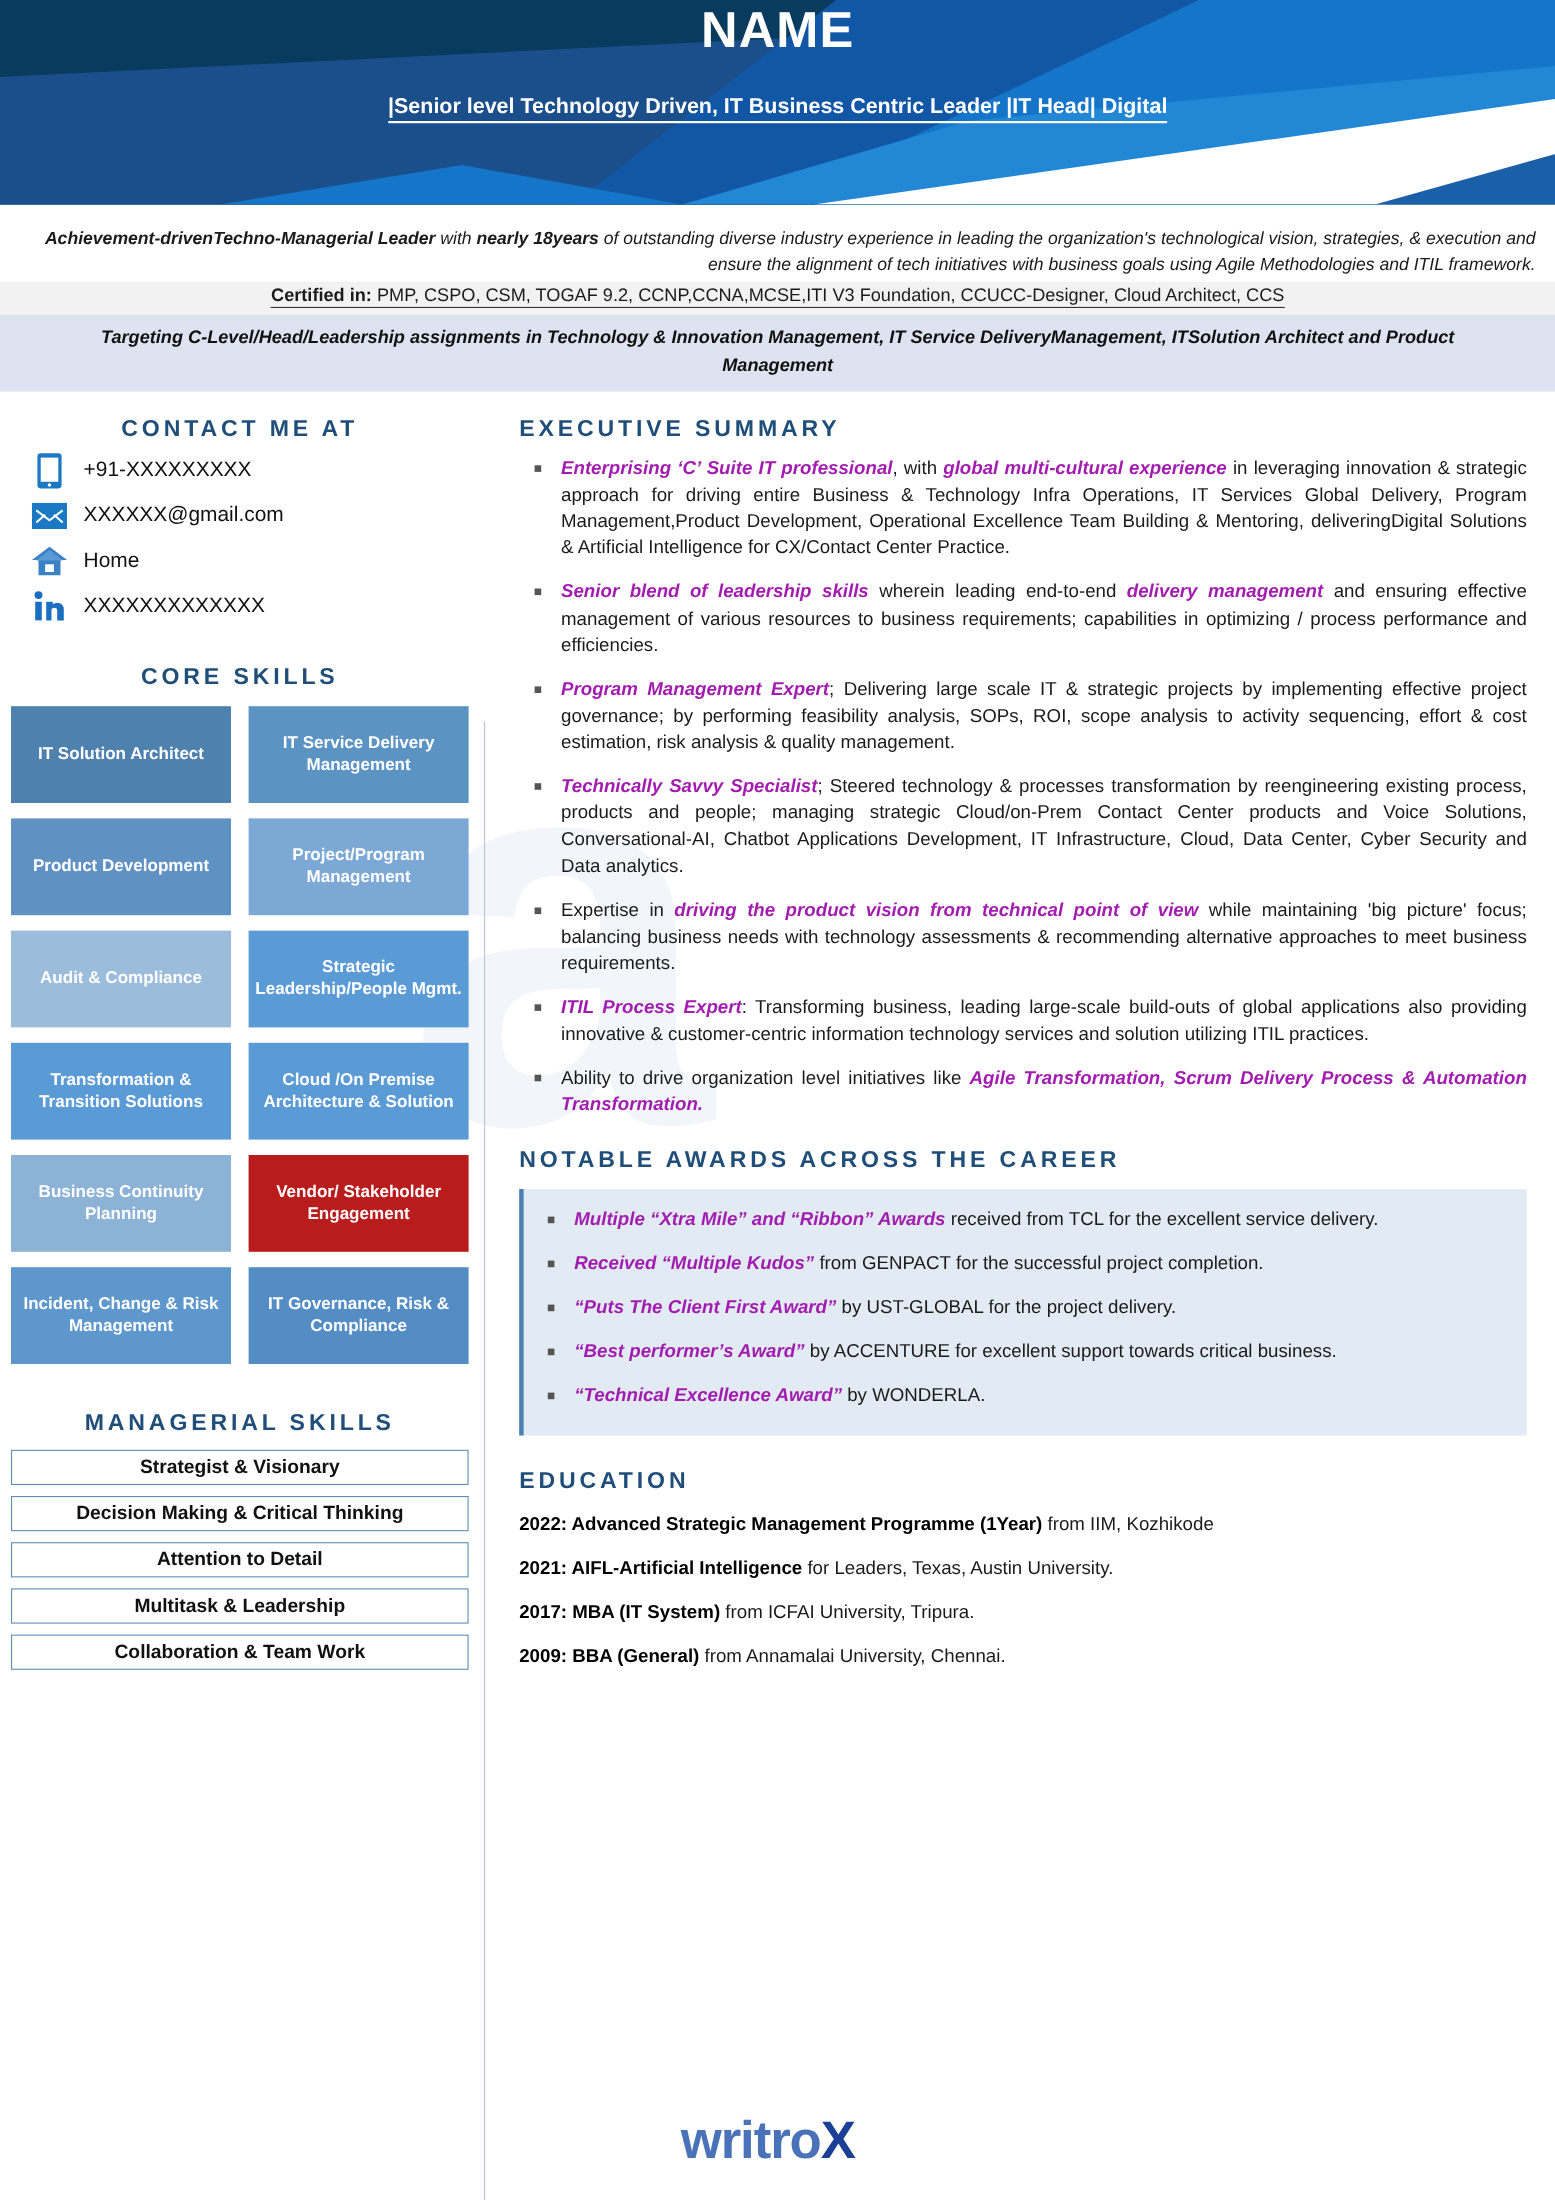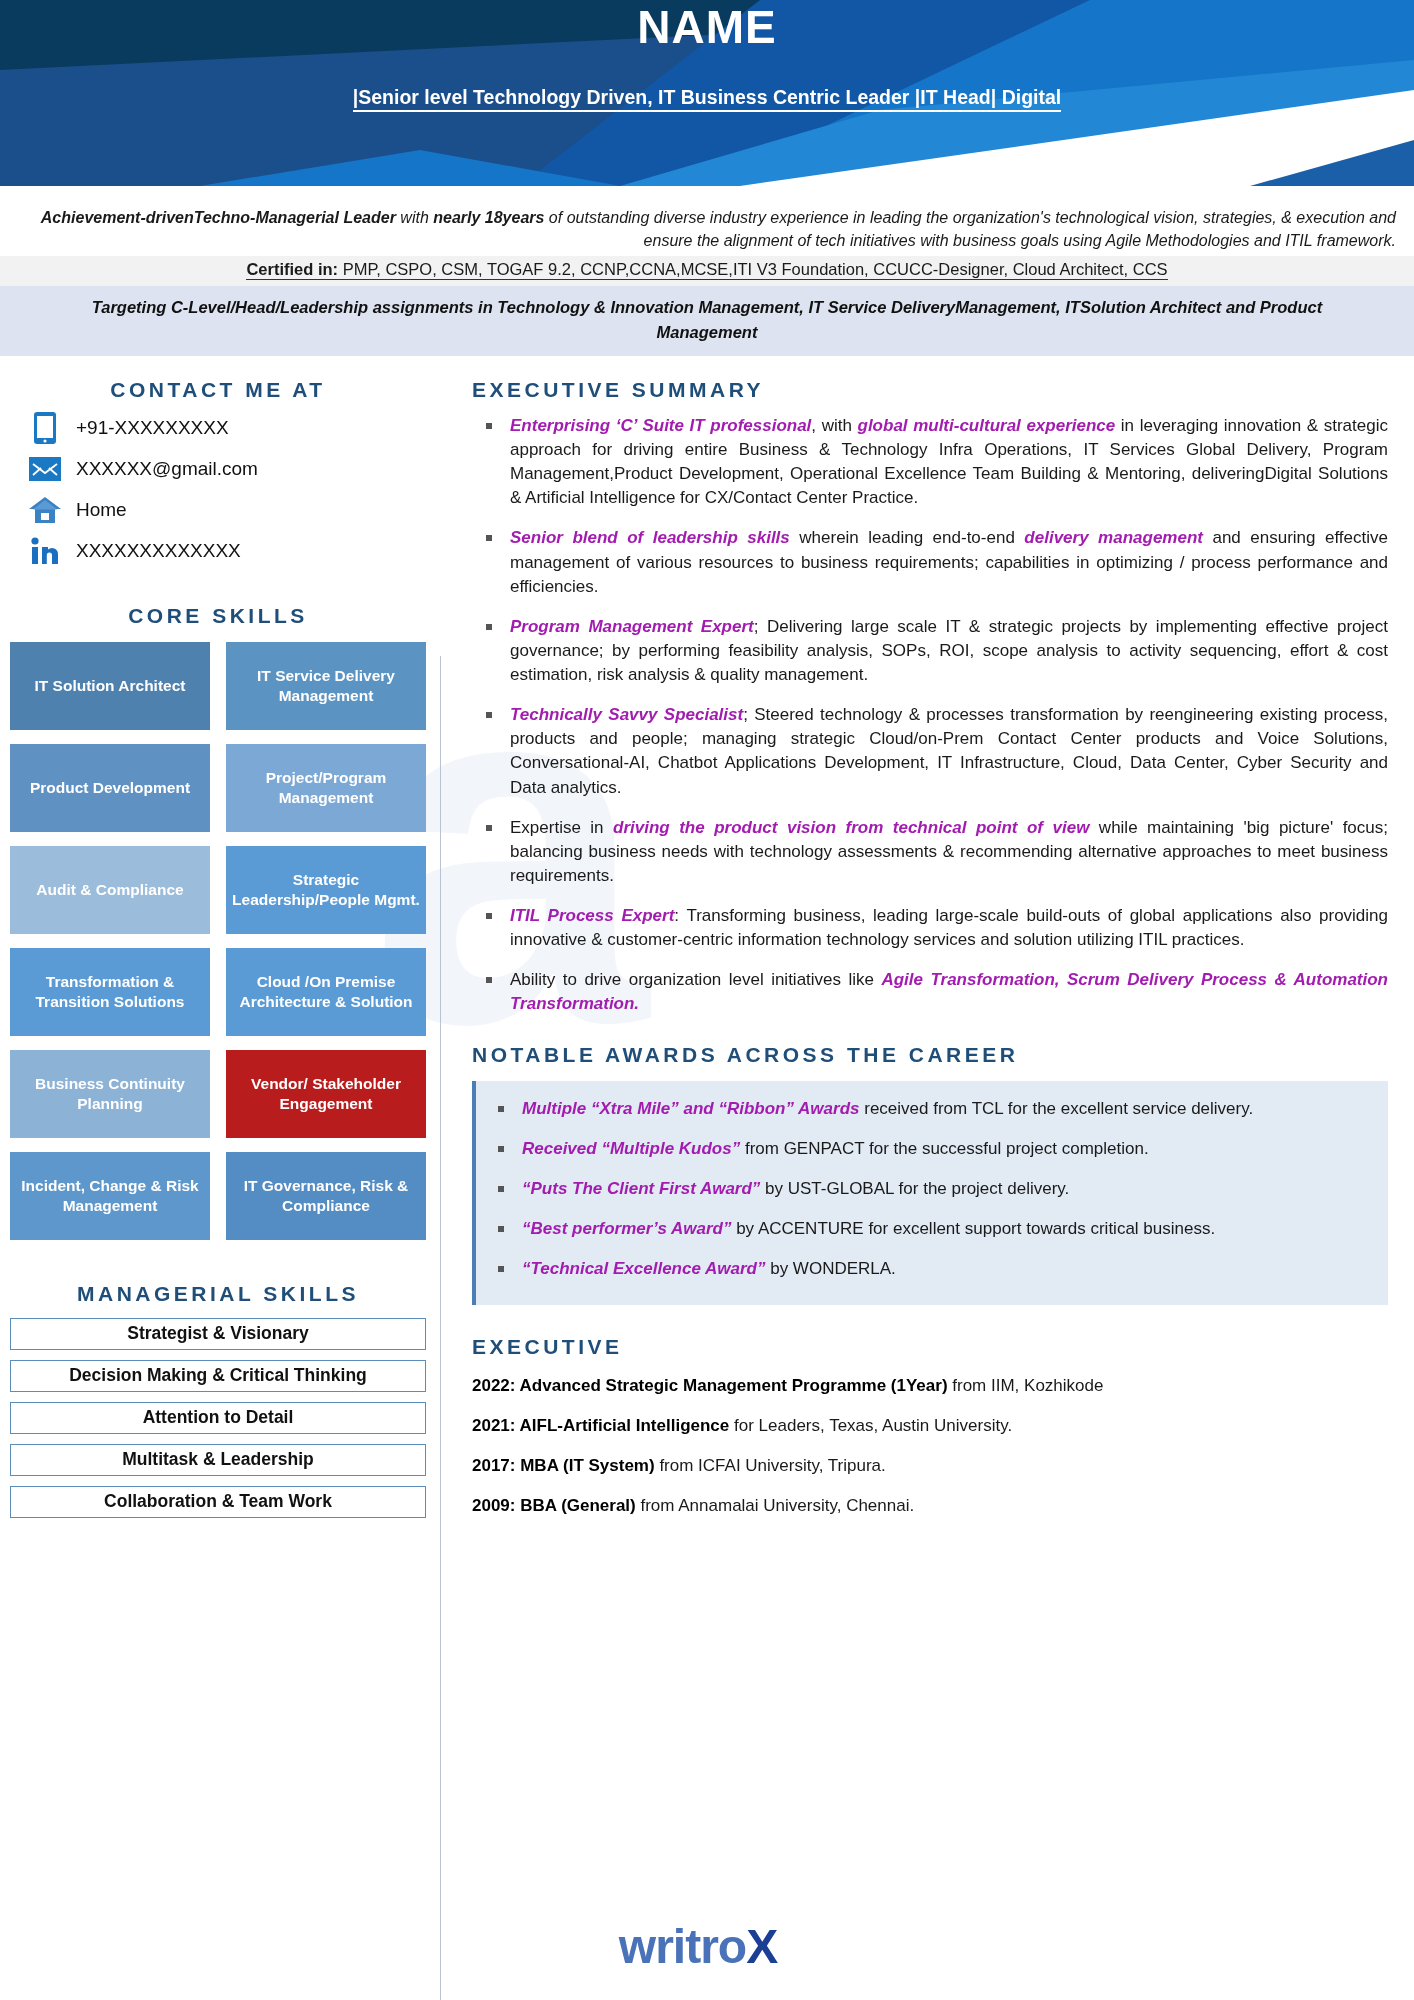--- a/index.html
+++ b/index.html
@@ -373,21 +373,21 @@
     <div class="awards-panel">
       <div class="bullet-list" id="awards-list">
           <div class="bullet-item"><b>Multiple “Xtra Mile” and “Ribbon” Awards</b><span> received from TCL for the excellent service delivery.</span></div>
           <div class="bullet-item"><b>Received “Multiple Kudos”</b><span> from GENPACT for the successful project completion.</span></div>
           <div class="bullet-item"><b>“Puts The Client First Award”</b><span> by UST-GLOBAL for the project delivery.</span></div>
           <div class="bullet-item"><b>“Best performer’s Award”</b><span> by ACCENTURE for excellent support towards critical business.</span></div>
           <div class="bullet-item"><b>“Technical Excellence Award”</b><span> by WONDERLA.</span></div>
         </div>
     </div>
 
-    <div class="sec-head edu-head">EXECUTIVE</div>
+    <div class="sec-head edu-head">EDUCATION</div>
     <div id="edu-list">
         <div class="edu-item"><b>2022: Advanced Strategic Management Programme (1Year)</b><span> from IIM, Kozhikode</span></div>
         <div class="edu-item"><b>2021: AIFL-Artificial Intelligence</b><span> for Leaders, Texas, Austin University.</span></div>
         <div class="edu-item"><b>2017: MBA (IT System)</b><span> from ICFAI University, Tripura.</span></div>
         <div class="edu-item"><b>2009: BBA (General)</b><span> from Annamalai University, Chennai.</span></div>
       </div>
   </div>
 </div>
 
 <div class="footer">

